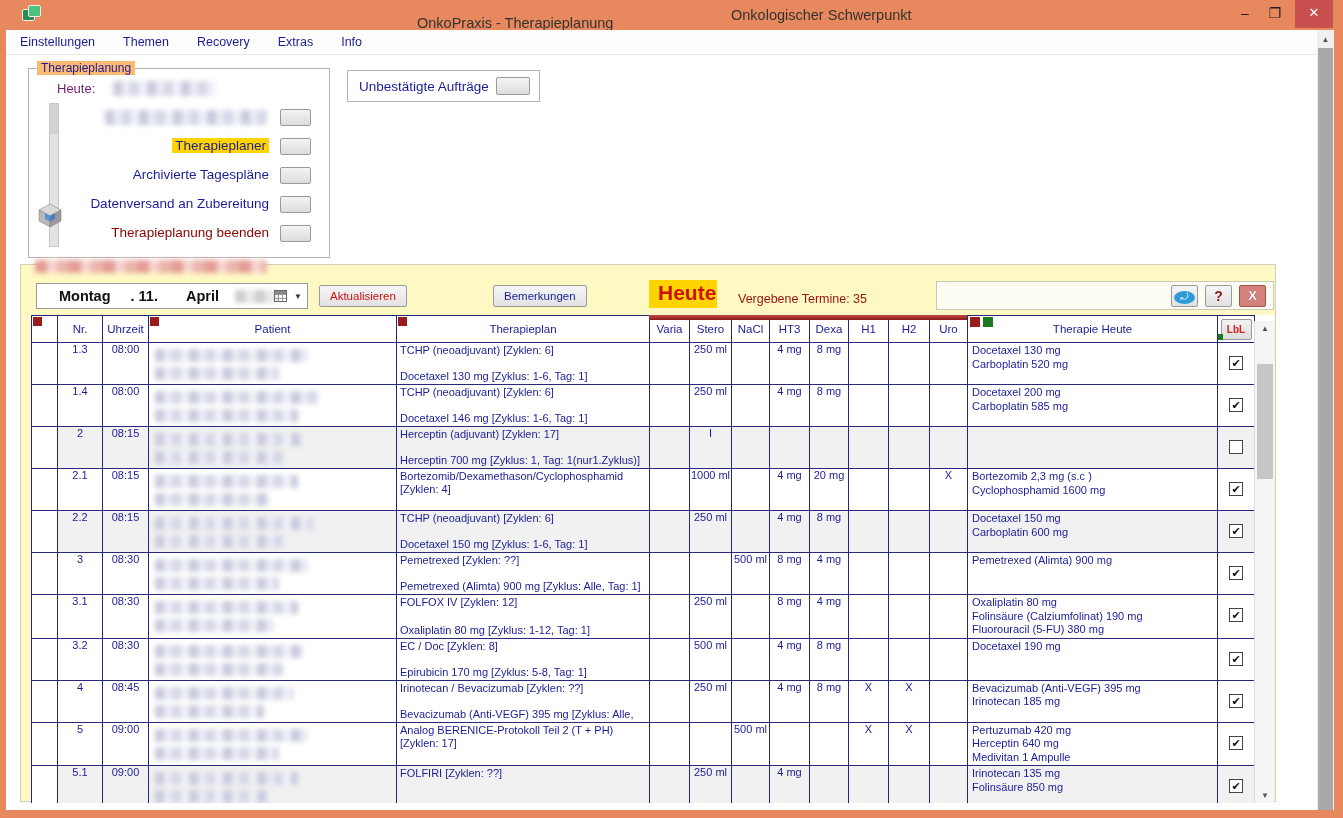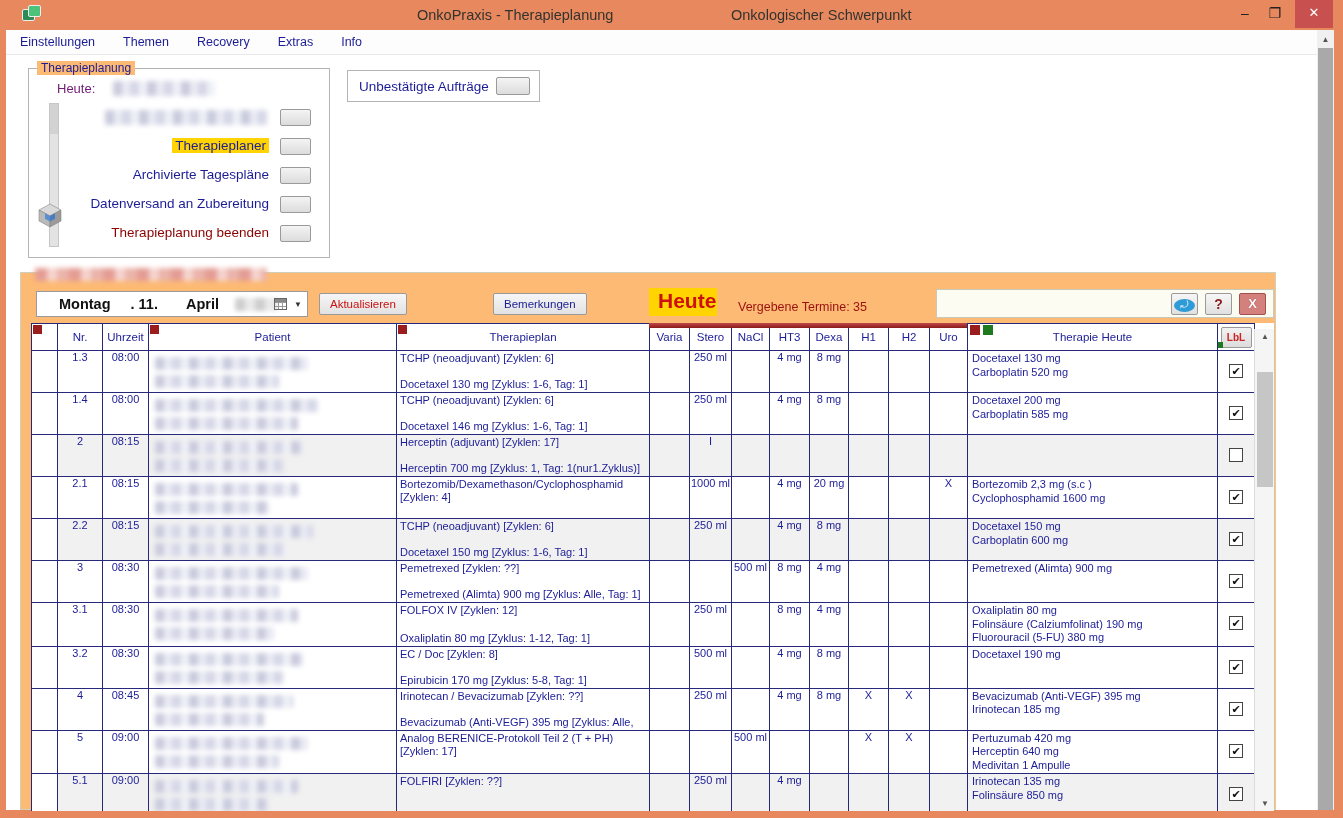--- a/index.html
+++ b/index.html
@@ -5,21 +5,21 @@
   html,body{margin:0;padding:0;width:1343px;height:818px;overflow:hidden;
     font-family:"Liberation Sans",sans-serif;background:#fff;position:relative;}
   *{box-sizing:border-box;}
   .abs{position:absolute;}
 
   
   .titlebar{left:0;top:0;width:1343px;height:30px;background:#e8885f;}
   .appicon{left:22px;top:5px;width:20px;height:20px;}
   .appicon .w1{position:absolute;left:0;top:4px;width:13px;height:12px;background:#2e8b57;border:1px solid #eee;border-radius:2px;}
   .appicon .w2{position:absolute;left:6px;top:0;width:13px;height:12px;background:#4cc37a;border:1px solid #eee;border-radius:2px;}
-  .title-left{left:417px;top:0;height:30px;line-height:30px;font-size:14.5px;color:#33332e;}
+  .title-left{left:417px;top:8px;height:30px;line-height:30px;font-size:14.5px;color:#33332e;}
   .title-right{left:731px;top:0;height:30px;line-height:30px;font-size:14.5px;color:#33332e;}
   .winbtn{top:0;height:28px;line-height:26px;text-align:center;color:#222;font-size:14px;cursor:default;}
   .btn-min{left:1232px;width:26px;}
   .btn-max{left:1262px;width:26px;}
   .btn-close{left:1295px;width:38px;height:28px;background:#c8504e;color:#fff;font-size:13px;}
   .border-l{left:0;top:30px;width:6px;height:788px;background:#e8885f;}
   .border-r{left:1334px;top:30px;width:9px;height:788px;background:#e8885f;}
   .border-b{left:0;top:810px;width:1343px;height:8px;background:#e8885f;}
   .winscroll{left:1317px;top:30px;width:17px;height:780px;background:#f0f0f0;}
   .winscroll .up{position:absolute;left:0;top:2px;width:17px;height:15px;text-align:center;font-size:8px;color:#555;line-height:15px;}
@@ -45,21 +45,21 @@
   .orders{left:347px;top:70px;width:193px;height:32px;border:1px solid #b4b4b4;background:#fff;}
   .orders .lbl{position:absolute;left:11px;top:8px;font-size:13.5px;color:#1c1c96;}
   .orders .obtn{position:absolute;right:9px;top:6px;width:34px;height:18px;background:linear-gradient(#f4f4f4,#dcdcdc);border:1px solid #9a9a9a;border-radius:2px;}
 
   
   .redact{background:repeating-linear-gradient(90deg,#c9cbdd 0 9px,#e9eaf3 9px 17px,#d5d7e7 17px 26px,#f0f1f7 26px 34px);filter:blur(2.5px);border-radius:2px;}
   .redact-red{background:repeating-linear-gradient(90deg,#e49c94 0 12px,#f6d4cf 12px 22px,#eab4ab 22px 34px);filter:blur(2.5px);border-radius:2px;}
   .redact-gray{background:repeating-linear-gradient(90deg,#cfcfcf 0 10px,#e9e9e9 10px 20px);filter:blur(2px);border-radius:2px;}
 
   
-  .panel{left:20px;top:272px;width:1256px;height:538px;background:#fdba74;border:1px solid #cfcfbc;}
+  .panel{left:20px;top:264px;width:1256px;height:538px;background:#fef9c3;border:1px solid #cfcfbc;}
   .panel-title{position:absolute;left:14px;top:-5px;width:232px;height:13px;}
 
   
   .datefield{position:absolute;left:15px;top:18px;width:272px;height:26px;background:#fff;border:1px solid #9a9a9a;display:flex;align-items:center;font-weight:bold;font-size:14.5px;color:#111;}
   .datefield .wd{margin-left:22px;}
   .datefield .dy{margin-left:20px;}
   .datefield .mo{margin-left:28px;}
   .datefield .yr{margin-left:16px;width:42px;height:13px;}
   .datefield .cal{position:absolute;right:5px;top:5px;width:28px;height:15px;}
   .calgrid{position:absolute;left:0;top:1px;width:13px;height:12px;border:1px solid #666;background:

